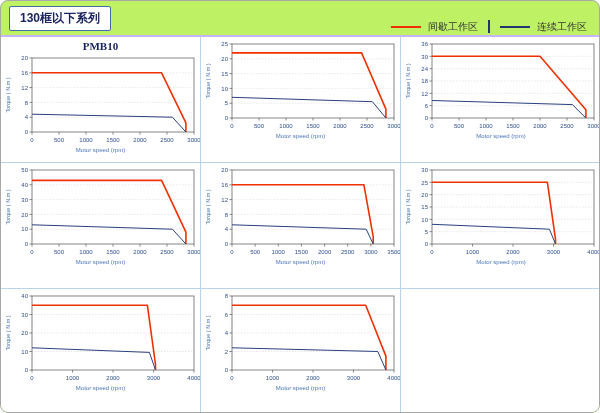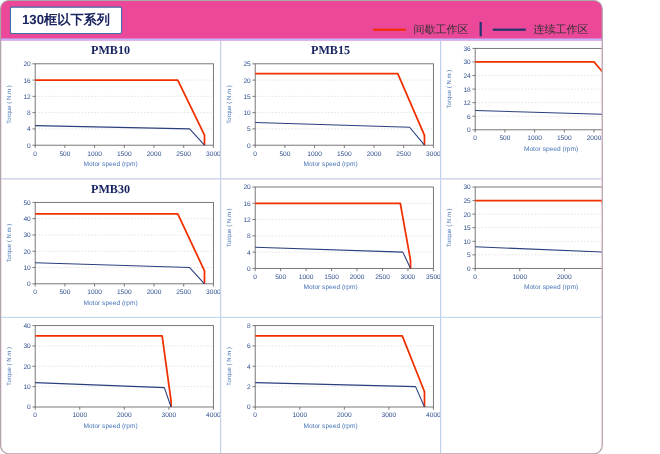--- a/index.html
+++ b/index.html
@@ -2,24 +2,24 @@
 <html><head>
 <meta charset="utf-8">
 <style>
   * { box-sizing: border-box; margin: 0; padding: 0; }
   body {
     font-family: "Liberation Sans", "DejaVu Sans", sans-serif;
     background: #ffffff;
     width: 600px; height: 413px;
   }
   .panel {
-    width: 548px; height: 413px;
+    width: 600px; height: 413px;
     border: 1px solid #a8a8a8;
     border-radius: 8px;
-    background: #ec4899;
+    background: #bef264;
     overflow: hidden;
   }
   .header {
     height: 34px;
     display: flex;
     align-items: center;
     justify-content: space-between;
     padding: 0 12px 0 8px;
   }
   .title-box {
@@ -121,21 +121,20 @@
           <line x1="192" y1="78" x2="192" y2="80.5" stroke="#555" stroke-width="0.7"></line>
           <text x="192" y="87.5" text-anchor="middle" font-size="6" fill="#2e4f8f">3000</text>
           <rect x="30" y="4" width="162" height="74" fill="none" stroke="#666" stroke-width="0.8"></rect>
           <polyline points="30.0,18.8 159.6,18.8 183.9,68.8 183.9,78.0" fill="none" stroke="#f03000" stroke-width="1.6" stroke-linejoin="round"></polyline>
           <polyline points="30.0,60.2 170.4,63.2 183.9,78.0" fill="none" stroke="#2a3f7e" stroke-width="1" stroke-linejoin="round"></polyline>
           <text x="8" y="41" font-size="5.5" fill="#4a76b8" text-anchor="middle" transform="rotate(-90 8 41)">Torque ( N.m )</text>
         </svg>
         <div class="chart-xlabel">Motor speed (rpm)</div>
       </div>
     <div class="cell">
-        <div class="chart-title">PMB15</div>
         <svg width="198" height="92" viewBox="0 0 198 92">
           <line x1="27.5" y1="78" x2="30" y2="78" stroke="#555" stroke-width="0.7"></line>
           <text x="26" y="80.2" text-anchor="end" font-size="6" fill="#2e4f8f">0</text>
           <line x1="30" y1="63.2" x2="192" y2="63.2" stroke="#d8d8d8" stroke-width="0.6" stroke-dasharray="1.5,1.5"></line>
           <line x1="27.5" y1="63.2" x2="30" y2="63.2" stroke="#555" stroke-width="0.7"></line>
           <text x="26" y="65.4" text-anchor="end" font-size="6" fill="#2e4f8f">5</text>
           <line x1="30" y1="48.4" x2="192" y2="48.4" stroke="#d8d8d8" stroke-width="0.6" stroke-dasharray="1.5,1.5"></line>
           <line x1="27.5" y1="48.4" x2="30" y2="48.4" stroke="#555" stroke-width="0.7"></line>
           <text x="26" y="50.6" text-anchor="end" font-size="6" fill="#2e4f8f">10</text>
           <line x1="30" y1="33.6" x2="192" y2="33.6" stroke="#d8d8d8" stroke-width="0.6" stroke-dasharray="1.5,1.5"></line>
@@ -203,21 +202,20 @@
           <line x1="192" y1="78" x2="192" y2="80.5" stroke="#555" stroke-width="0.7"></line>
           <text x="192" y="87.5" text-anchor="middle" font-size="6" fill="#2e4f8f">3000</text>
           <rect x="30" y="4" width="162" height="74" fill="none" stroke="#666" stroke-width="0.8"></rect>
           <polyline points="30.0,16.3 138.0,16.3 183.9,69.8 183.9,78.0" fill="none" stroke="#f03000" stroke-width="1.6" stroke-linejoin="round"></polyline>
           <polyline points="30.0,60.5 170.4,64.6 183.9,78.0" fill="none" stroke="#2a3f7e" stroke-width="1" stroke-linejoin="round"></polyline>
           <text x="8" y="41" font-size="5.5" fill="#4a76b8" text-anchor="middle" transform="rotate(-90 8 41)">Torque ( N.m )</text>
         </svg>
         <div class="chart-xlabel">Motor speed (rpm)</div>
       </div>
     <div class="cell">
-        <div class="chart-title">PMB30</div>
         <svg width="198" height="92" viewBox="0 0 198 92">
           <line x1="27.5" y1="78" x2="30" y2="78" stroke="#555" stroke-width="0.7"></line>
           <text x="26" y="80.2" text-anchor="end" font-size="6" fill="#2e4f8f">0</text>
           <line x1="30" y1="63.2" x2="192" y2="63.2" stroke="#d8d8d8" stroke-width="0.6" stroke-dasharray="1.5,1.5"></line>
           <line x1="27.5" y1="63.2" x2="30" y2="63.2" stroke="#555" stroke-width="0.7"></line>
           <text x="26" y="65.4" text-anchor="end" font-size="6" fill="#2e4f8f">10</text>
           <line x1="30" y1="48.4" x2="192" y2="48.4" stroke="#d8d8d8" stroke-width="0.6" stroke-dasharray="1.5,1.5"></line>
           <line x1="27.5" y1="48.4" x2="30" y2="48.4" stroke="#555" stroke-width="0.7"></line>
           <text x="26" y="50.6" text-anchor="end" font-size="6" fill="#2e4f8f">20</text>
           <line x1="30" y1="33.6" x2="192" y2="33.6" stroke="#d8d8d8" stroke-width="0.6" stroke-dasharray="1.5,1.5"></line>

